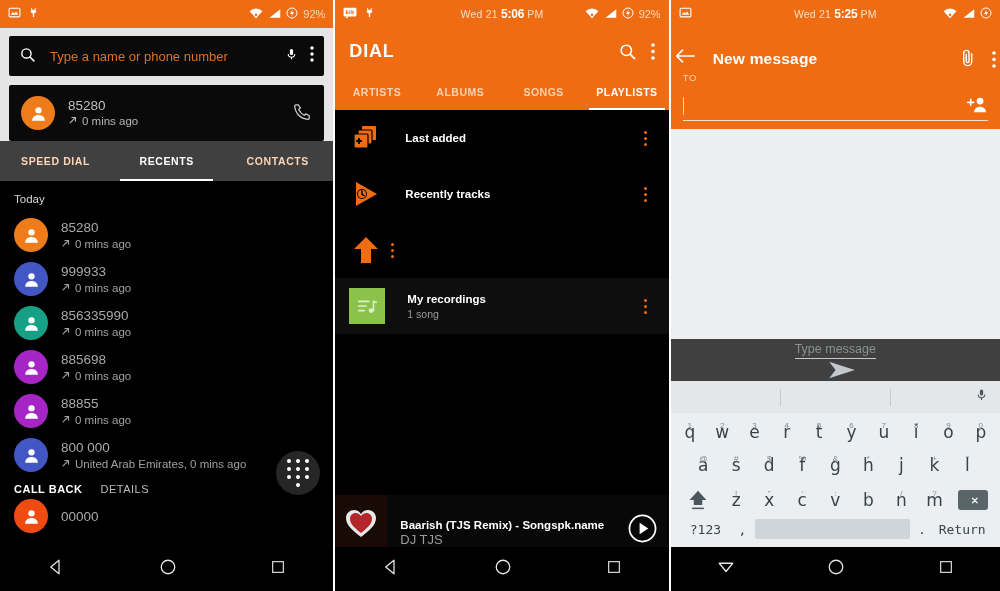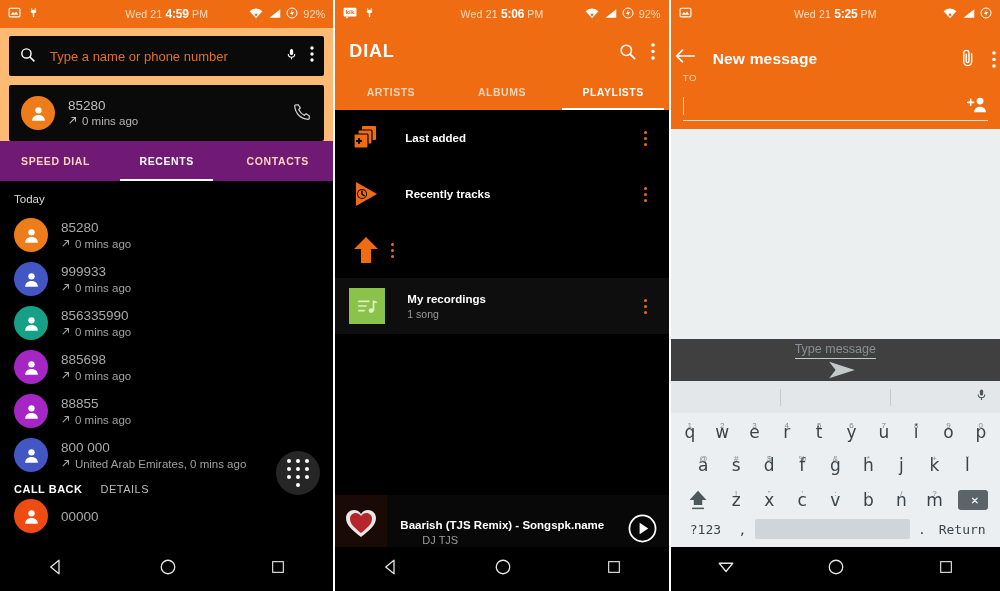--- a/index.html
+++ b/index.html
@@ -13,29 +13,29 @@
   
   .statusbar{height:28px;background:#ef6c12;display:flex;align-items:center;padding:0 8px;box-sizing:border-box;position:relative;}
   .sb-left{display:flex;align-items:center;gap:7px;}
   .sb-center{position:absolute;left:0;right:0;text-align:center;font-size:10.5px;color:#ffdcc4;letter-spacing:.2px;pointer-events:none;}
   .sb-center b{color:#fff;font-weight:700;font-size:12px;letter-spacing:-.2px;}
   .sb-right{margin-left:auto;display:flex;align-items:center;gap:5px;}
   .sb-pct{font-size:11px;color:#ffd9bd;}
   .ic{display:inline-block;}
 
   
-  .dialer-top{background:#fdba74;padding:8px 9px 0 9px;}
+  .dialer-top{background:#e5e5e5;padding:8px 9px 0 9px;}
   .searchbar{background:#0a0a0a;height:40px;border-radius:2px;display:flex;align-items:center;padding:0 10px;box-sizing:border-box;}
   .search-ph{flex:1;color:#e2701f;font-size:13px;padding-left:14px;}
   .callcard{background:#0a0a0a;border-radius:2px;margin-top:9px;height:56px;display:flex;align-items:center;padding:0 12px;box-sizing:border-box;}
   .cc-av{width:34px;height:34px;border-radius:50%;background:#ef7c1a;display:flex;align-items:center;justify-content:center;flex:0 0 auto;}
   .cc-txt{margin-left:13px;flex:1;}
   .cc-num{color:#bfbfbf;font-size:13.5px;line-height:16px;}
   .cc-sub{color:#b4b4b4;font-size:11.5px;line-height:15px;display:flex;align-items:center;gap:4px;}
-  .tabs{background:#701a75;display:flex;height:40px;align-items:stretch;}
+  .tabs{background:#404040;display:flex;height:40px;align-items:stretch;}
   .tab{flex:1;display:flex;align-items:center;justify-content:center;font-size:10.5px;letter-spacing:.6px;color:#fcd5b8;font-weight:600;position:relative;}
   .tab.active{color:#fff;font-weight:700;}
   .tab.active:after{content:"";position:absolute;left:8%;right:8%;bottom:0;height:2.5px;background:#fff;}
   .reclist{background:#000;flex:1;overflow:hidden;position:relative;}
   .daylabel{color:#d8d8d8;font-size:11.5px;padding:12px 0 8px 14px;}
   .recrow{display:flex;align-items:center;padding:7px 14px;height:44px;box-sizing:border-box;}
   .av{width:34px;height:34px;border-radius:50%;display:flex;align-items:center;justify-content:center;flex:0 0 auto;}
   .rec-txt{margin-left:13px;}
   .rec-num{color:#a9a9a9;font-size:13.5px;line-height:17px;}
   .rec-sub{color:#a0a0a0;font-size:11.5px;line-height:16px;display:flex;align-items:center;gap:4px;}
@@ -65,21 +65,21 @@
   .p-ic{width:34px;height:34px;display:flex;align-items:center;justify-content:center;flex:0 0 auto;}
   .p-txt{flex:1;margin-left:22px;}
   .p-title{color:#fff;font-size:11.5px;font-weight:700;line-height:15px;}
   .p-sub{color:#9a9a9a;font-size:10.5px;line-height:14px;}
   .kebab{width:18px;display:flex;flex-direction:column;align-items:center;gap:3px;}
   .kebab i{width:3px;height:3px;background:#ef6c12;border-radius:50%;display:block;}
   .nowplaying{height:52px;display:flex;align-items:flex-end;background:#080808;padding-right:12px;}
   .art{width:52px;height:52px;flex:0 0 auto;background:#1b0c08;position:relative;overflow:hidden;display:flex;align-items:center;justify-content:center;}
   .np-txt{flex:1;margin-left:13px;}
   .np-title{color:#fff;font-size:11.5px;font-weight:700;line-height:15px;}
-  .np-artist{color:#9c9c9c;font-size:11px;line-height:14px;margin-left:22px;}
+  .np-artist{color:#9c9c9c;font-size:13px;line-height:14px;}
 
   
   .msg-head{background:#ef6c12;height:40px;display:flex;align-items:flex-end;padding:0 4px;}
   .msg-title{color:#fff;font-size:15.5px;font-weight:700;margin-left:18px;flex:1;letter-spacing:.2px;}
   .msg-head-ic{margin-left:16px;display:flex;align-items:center;}
   .tofield{background:#ef6c12;padding:4px 12px 8px 12px;}
   .tolabel{color:#fbd4b9;font-size:9.5px;letter-spacing:.6px;}
   .torow{display:flex;align-items:flex-end;border-bottom:1.5px solid #fbe0ce;padding-bottom:3px;margin-top:6px;height:28px;}
   .caret{width:1.5px;height:18px;background:#ffd2b0;margin-bottom:2px;}
   .msg-body{flex:1;background:#eceff0;}
@@ -120,25 +120,20 @@
             </svg>
         </span>
         <span class="ic">
           <svg width="11" height="13" viewBox="0 0 24 24">
               <path d="M8 2v5M16 2v5" stroke="#fff" stroke-width="2"></path>
               <rect x="6" y="6" width="12" height="8" rx="5" fill="#fff"></rect>
               <rect x="10.5" y="14" width="3" height="8" fill="#fff"></rect>
             </svg>
         </span>
       </div>
-      <div class="sb-center">
-        <span>Wed 21</span>
-        <b>4:59</b>
-        <span>PM</span>
-      </div>
       <div class="sb-right">
         <span class="ic">
           <svg width="14" height="11" viewBox="0 0 24 18">
               <path d="M12 17L1 5a16 16 0 0122 0z" fill="#fff"></path>
               <circle cx="12" cy="11" r="2.2" fill="#ef6c12"></circle>
             </svg>
         </span>
         <span class="ic">
           <svg width="13" height="11" viewBox="0 0 18 14">
               <path d="M17 1v12H2z" fill="#fff"></path>
@@ -429,20 +424,23 @@
           </svg>
       </span>
     </div>
 
     <div class="mtabs">
       <div class="mtab">
           <span>ARTISTS</span>
         </div>
       <div class="mtab">
           <span>ALBUMS</span>
+        </div>
+      <div class="mtab">
+          <span>SONGS</span>
         </div>
       <div class="mtab active">
           <span>PLAYLISTS</span>
         </div>
     </div>
 
     <div class="plist">
       <div class="prow">
         <span class="p-ic">
           <svg width="26" height="26" viewBox="0 0 26 26">

